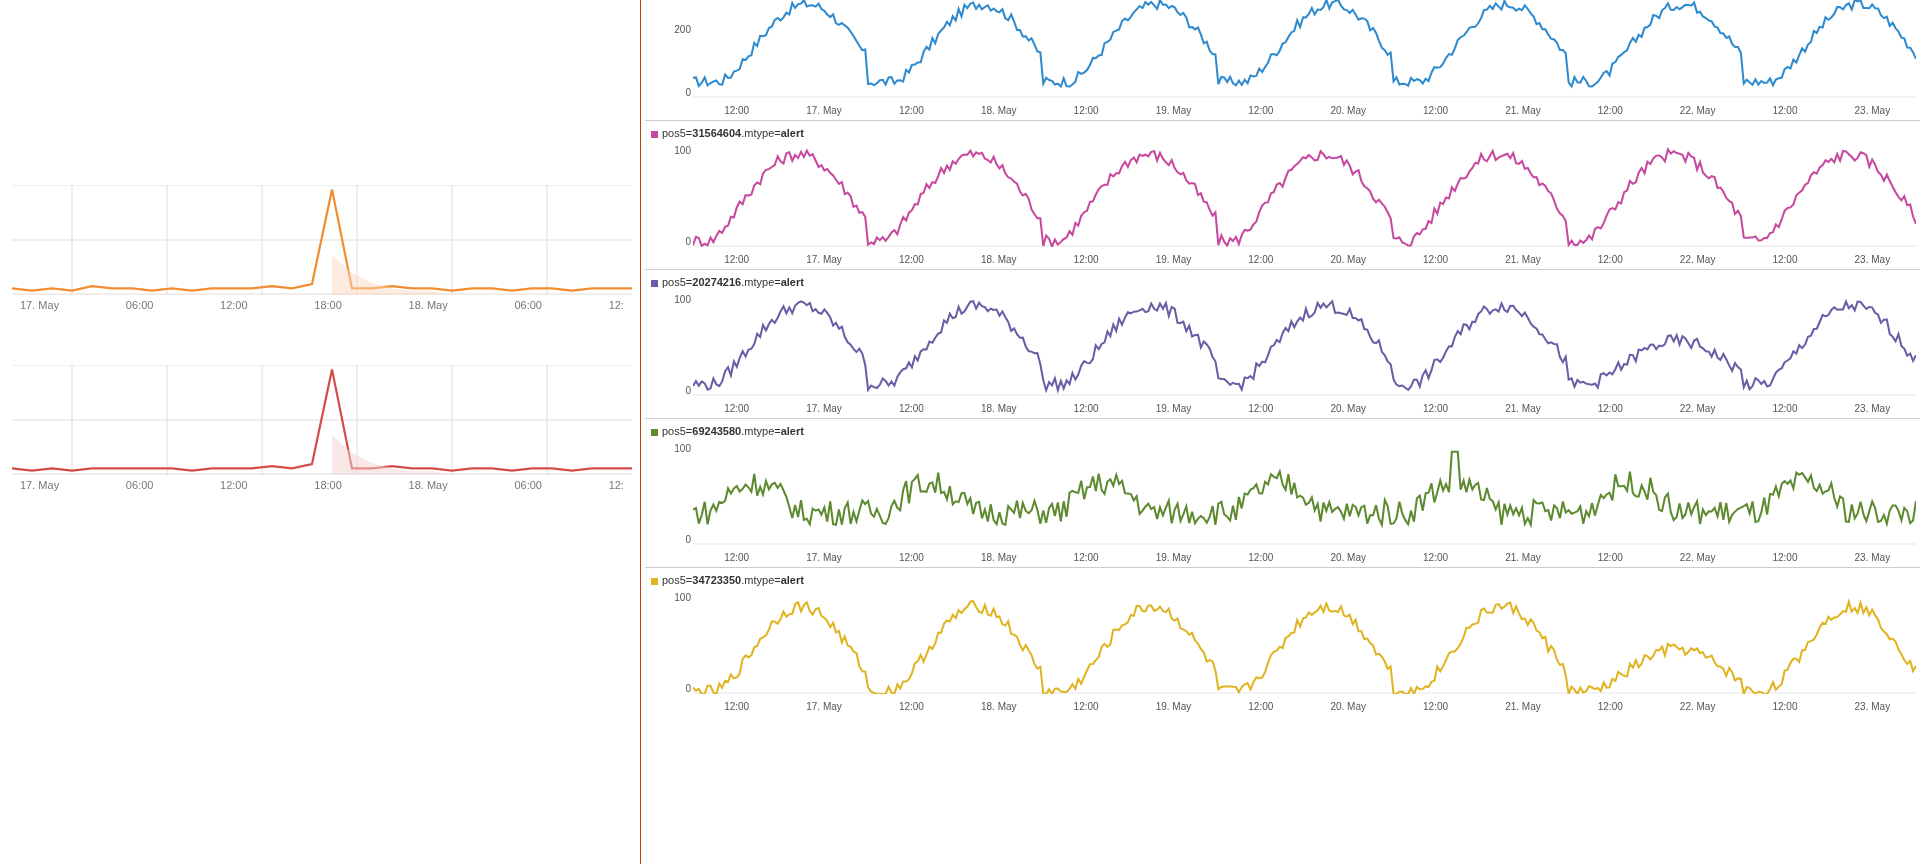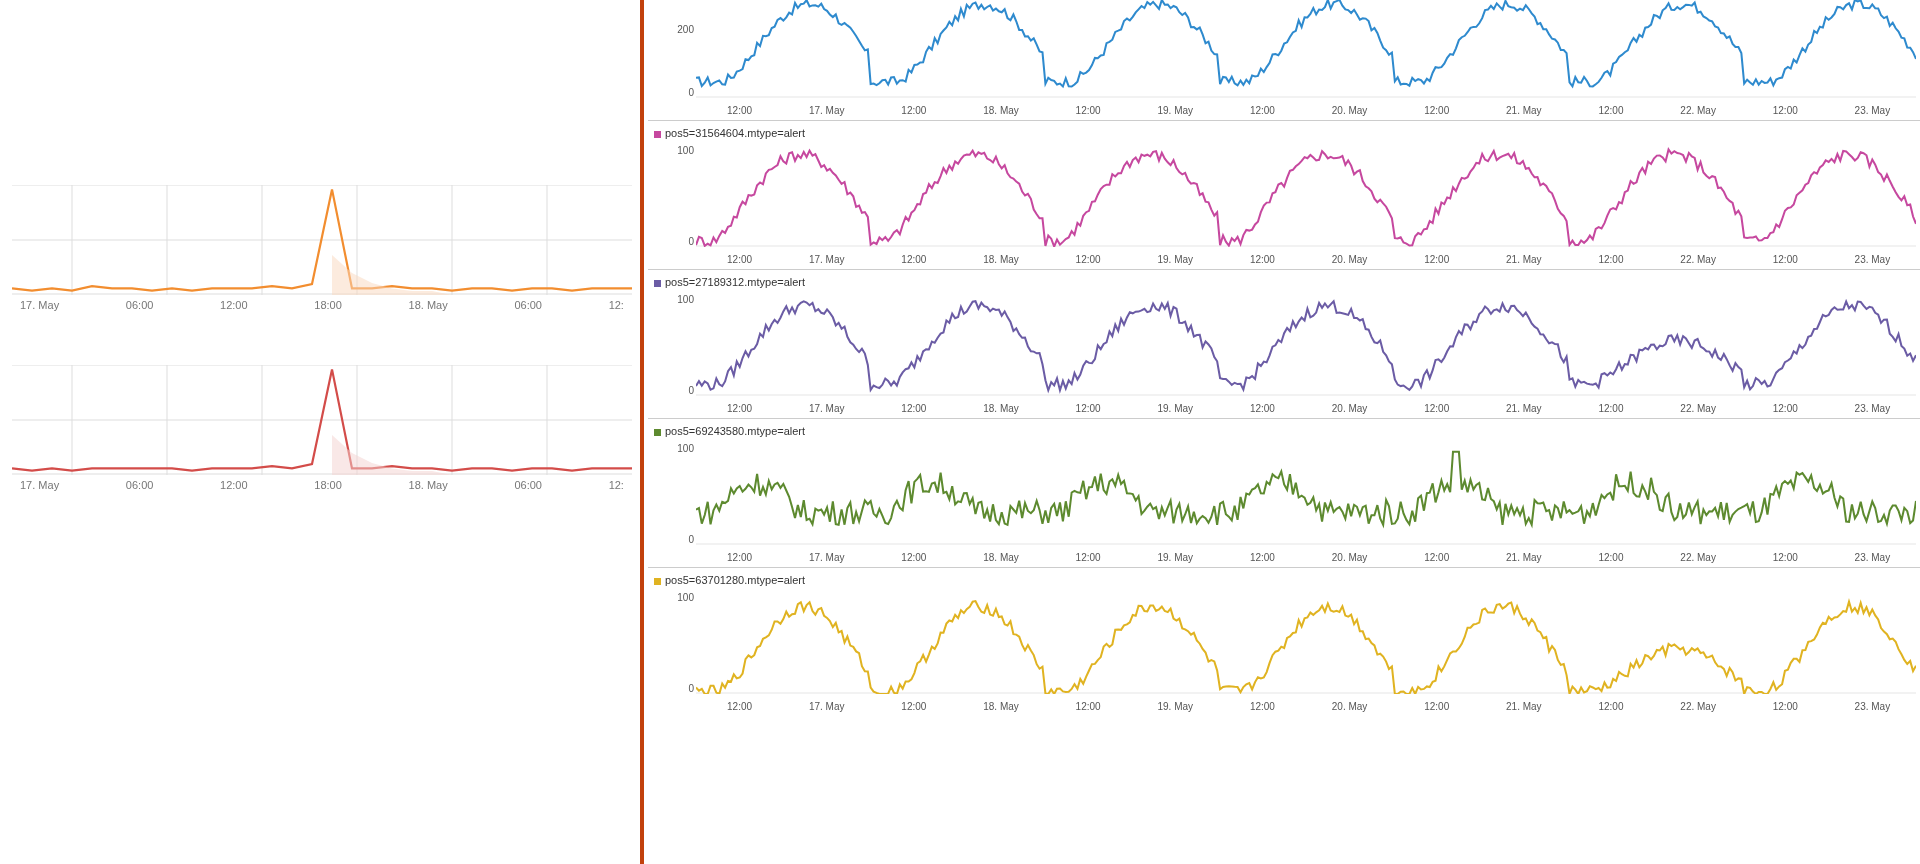--- a/index.html
+++ b/index.html
@@ -1,26 +1,26 @@
 <!DOCTYPE html>
 <html><head>
 <meta charset="utf-8">
 <style>
   html,body{margin:0;padding:0;background:#fff;font-family:-apple-system,Helvetica,Arial,sans-serif;font-size:11px;color:#333}
   .page{display:flex;width:1920px;height:864px;box-sizing:border-box}
   .left{width:640px;box-sizing:border-box;padding-top:185px}
-  .right{width:1280px;border-left:4px solid #c2410c;box-sizing:border-box;padding-left:4px;position:relative}
+  .right{width:1280px;border-left:1px solid #c2410c;box-sizing:border-box;padding-left:4px;position:relative}
   .mini{width:620px;height:110px;position:relative;margin-bottom:70px;margin-left:12px}
   .mini svg{position:absolute;left:0;top:0}
   .mini-axis{position:absolute;left:0;right:0;bottom:-16px;display:flex;justify-content:space-between;font-size:11px;color:#777;padding:0 8px}
   .rpanel{height:148px;position:relative;border-top:1px solid #ccc}
   .rpanel:first-child{border-top:none}
   .rlegend{position:absolute;left:6px;top:6px;font-size:11px;color:#333}
   .rlegend .sq{display:inline-block;width:7px;height:7px;margin-right:4px;vertical-align:middle}
-  .rlegend b{font-weight:400}
+  .rlegend b{font-weight:700}
   .rchart{position:absolute;left:48px;right:4px;top:24px;bottom:22px}
   .rchart svg{width:100%;height:100%}
   .ry{position:absolute;left:18px;top:24px;bottom:22px;width:28px;display:flex;flex-direction:column;justify-content:space-between;align-items:flex-end;font-size:10px;color:#555}
   .rx{position:absolute;left:48px;right:4px;bottom:4px;display:flex;font-size:10px;color:#555}
   .rx span{flex:1;text-align:center;white-space:nowrap}
   .grid line{stroke:#e5e5e5;stroke-width:1}
   .grid-left line{stroke:#ddd;stroke-width:1}
   .blank{height:130px}
   .first-short{height:120px}
 </style>
@@ -145,21 +145,21 @@
           <span>21. May</span>
           <span>12:00</span>
           <span>22. May</span>
           <span>12:00</span>
           <span>23. May</span>
         </div>
     </div>
 
     <div class="rpanel">
       <div class="rlegend">
-        <span class="sq" id="sq2" style="background: rgb(107, 92, 165);"></span><span>pos5=</span><b>27189312</b><span>.mtype=</span><b>alert</b>
+        <span class="sq" id="sq2" style="background: rgb(107, 92, 165);"></span><span>pos5=</span><b>20274216</b><span>.mtype=</span><b>alert</b>
       </div>
       <div class="ry">
           <span>100</span>
           <span>0</span>
         </div>
       <div class="rchart"><svg viewBox="0 0 1200 102" preserveAspectRatio="none">
             <g class="grid">
               <line x1="0" y1="101" x2="1200" y2="101"></line>
             </g>
             <path id="rpath2" stroke="#6b5ca5" stroke-width="2" fill="none" d="M0.0 92.0 L2.9 87.1 L5.7 91.6 L8.6 87.4 L11.5 89.3 L14.3 95.7 L17.2 94.4 L20.0 84.5 L22.9 90.3 L25.8 92.2 L28.6 87.4 L31.5 77.2 L34.4 73.1 L37.2 81.5 L40.1 67.4 L43.0 72.9 L45.8 64.0 L48.7 57.2 L51.6 62.5 L54.4 55.7 L57.3 54.7 L60.1 50.0 L63.0 39.7 L65.9 43.0 L68.7 31.0 L71.6 36.5 L74.5 30.0 L77.3 25.9 L80.2 28.9 L83.1 23.7 L85.9 17.4 L88.8 12.3 L91.6 19.2 L94.5 13.4 L97.4 19.3 L100.2 11.7 L103.1 8.8 L106.0 7.4 L108.8 8.5 L111.7 11.2 L114.6 9.0 L117.4 17.2 L120.3 15.1 L123.2 18.8 L126.0 19.8 L128.9 15.4 L131.7 18.9 L134.6 23.3 L137.5 31.4 L140.3 28.8 L143.2 34.7 L146.1 32.6 L148.9 42.8 L151.8 48.3 L154.7 50.7 L157.5 55.0 L160.4 58.1 L163.2 54.8 L166.1 59.6 L169.0 71.0 L171.8 95.9 L174.7 91.5 L177.6 93.1 L180.4 94.0 L183.3 90.8 L186.2 84.6 L189.0 86.9 L191.9 91.5 L194.7 87.4 L197.6 91.6 L200.5 83.0 L203.3 78.4 L206.2 75.2 L209.1 74.3 L211.9 68.5 L214.8 73.5 L217.7 62.2 L220.5 66.5 L223.4 57.4 L226.3 55.2 L229.1 55.5 L232.0 47.6 L234.8 48.8 L237.7 43.7 L240.6 39.6 L243.4 38.5 L246.3 26.5 L249.2 28.8 L252.0 19.7 L254.9 24.2 L257.8 23.0 L260.6 12.7 L263.5 19.6 L266.3 17.5 L269.2 12.6 L272.1 7.7 L274.9 7.2 L277.8 14.5 L280.7 8.7 L283.5 12.2 L286.4 13.2 L289.3 17.2 L292.1 14.6 L295.0 16.0 L297.9 15.5 L300.7 21.7 L303.6 17.4 L306.4 23.1 L309.3 27.9 L312.2 36.9 L315.0 34.4 L317.9 40.1 L320.8 43.8 L323.6 43.6 L326.5 52.5 L329.4 57.3 L332.2 57.6 L335.1 59.3 L337.9 59.0 L340.8 70.3 L343.7 86.3 L346.5 96.3 L349.4 88.1 L352.3 91.3 L355.1 84.3 L358.0 96.2 L360.9 86.9 L363.7 94.6 L366.6 86.4 L369.5 90.1 L372.3 79.1 L375.2 85.6 L378.0 80.5 L380.9 71.6 L383.8 67.2 L386.6 68.9 L389.5 69.2 L392.4 65.1 L395.2 51.3 L398.1 55.1 L401.0 49.9 L403.8 48.4 L406.7 37.5 L409.5 42.1 L412.4 30.5 L415.3 36.8 L418.1 24.7 L421.0 30.7 L423.9 23.5 L426.7 18.2 L429.6 19.3 L432.5 17.7 L435.3 17.6 L438.2 16.4 L441.1 14.8 L443.9 18.2 L446.8 17.2 L449.6 9.6 L452.5 14.8 L455.4 16.5 L458.2 9.6 L461.1 14.9 L464.0 9.0 L466.8 22.0 L469.7 13.0 L472.6 14.6 L475.4 28.8 L478.3 28.9 L481.1 27.7 L484.0 37.1 L486.9 31.7 L489.7 42.5 L492.6 41.0 L495.5 40.9 L498.3 53.5 L501.2 47.4 L504.1 50.5 L506.9 54.5 L509.8 63.0 L512.6 67.3 L515.5 84.2 L518.4 84.9 L521.2 85.0 L524.1 87.7 L527.0 90.9 L529.8 88.8 L532.7 90.1 L535.6 89.9 L538.4 95.6 L541.3 83.4 L544.2 84.1 L547.0 82.1 L549.9 84.9 L552.7 69.5 L555.6 72.0 L558.5 67.6 L561.3 68.4 L564.2 61.4 L567.1 52.7 L569.9 51.3 L572.8 46.0 L575.7 48.2 L578.5 39.2 L581.4 34.0 L584.2 37.2 L587.1 27.2 L590.0 33.2 L592.8 27.6 L595.7 23.5 L598.6 26.5 L601.4 14.6 L604.3 23.3 L607.2 21.7 L610.0 18.6 L612.9 9.0 L615.8 13.8 L618.6 9.5 L621.5 13.5 L624.3 10.3 L627.2 7.2 L630.1 18.9 L632.9 18.6 L635.8 19.2 L638.7 20.0 L641.5 20.9 L644.4 14.9 L647.3 24.0 L650.1 24.0 L653.0 26.5 L655.8 25.1 L658.7 35.1 L661.6 35.7 L664.4 42.9 L667.3 48.3 L670.2 49.2 L673.0 46.5 L675.9 57.8 L678.8 61.4 L681.6 67.4 L684.5 70.3 L687.4 85.4 L690.2 90.6 L693.1 92.1 L695.9 91.5 L698.8 93.7 L701.7 95.8 L704.5 92.4 L707.4 85.7 L710.3 85.7 L713.1 92.6 L716.0 81.1 L718.9 76.3 L721.7 84.2 L724.6 76.2 L727.4 66.1 L730.3 65.4 L733.2 67.9 L736.0 63.7 L738.9 57.3 L741.8 52.2 L744.6 52.4 L747.5 43.0 L750.4 37.1 L753.2 40.3 L756.1 30.4 L758.9 30.7 L761.8 35.2 L764.7 27.6 L767.5 28.2 L770.4 20.1 L773.3 17.4 L776.1 12.5 L779.0 15.1 L781.9 19.8 L784.7 16.3 L787.6 15.4 L790.5 17.6 L793.3 9.5 L796.2 16.0 L799.0 18.0 L801.9 12.0 L804.8 11.7 L807.6 16.0 L810.5 18.6 L813.4 22.1 L816.2 18.5 L819.1 23.8 L822.0 29.4 L824.8 32.7 L827.7 34.6 L830.5 40.3 L833.4 40.4 L836.3 45.3 L839.1 49.3 L842.0 48.3 L844.9 50.1 L847.7 50.3 L850.6 63.1 L853.5 68.2 L856.3 62.7 L859.2 85.6 L862.1 84.3 L864.9 92.7 L867.8 86.0 L870.6 88.7 L873.5 87.9 L876.4 89.6 L879.2 90.3 L882.1 90.7 L885.0 89.5 L887.8 93.5 L890.7 80.2 L893.6 79.2 L896.4 81.5 L899.3 78.5 L902.1 80.3 L905.0 75.2 L907.9 68.4 L910.7 75.8 L913.6 70.0 L916.5 70.5 L919.3 60.8 L922.2 61.1 L925.1 67.2 L927.9 55.6 L930.8 56.3 L933.7 53.9 L936.5 55.4 L939.4 50.7 L942.2 50.5 L945.1 55.3 L948.0 51.7 L950.8 52.2 L953.7 50.1 L956.6 41.9 L959.4 41.4 L962.3 47.4 L965.2 41.2 L968.0 50.5 L970.9 42.1 L973.7 44.5 L976.6 49.3 L979.5 53.9 L982.3 46.5 L985.2 45.0 L988.1 52.5 L990.9 54.3 L993.8 57.3 L996.7 57.6 L999.5 62.7 L1002.4 55.8 L1005.3 63.6 L1008.1 66.0 L1011.0 60.0 L1013.8 65.2 L1016.7 71.4 L1019.6 76.8 L1022.4 69.2 L1025.3 73.1 L1028.2 75.6 L1031.0 93.2 L1033.9 86.8 L1036.8 95.2 L1039.6 92.1 L1042.5 84.1 L1045.3 86.1 L1048.2 90.0 L1051.1 87.0 L1053.9 92.5 L1056.8 91.4 L1059.7 84.9 L1062.5 78.7 L1065.4 75.8 L1068.3 74.2 L1071.1 68.2 L1074.0 66.5 L1076.8 64.3 L1079.7 57.3 L1082.6 59.6 L1085.4 51.2 L1088.3 54.1 L1091.2 50.6 L1094.0 42.8 L1096.9 41.7 L1099.8 35.0 L1102.6 34.7 L1105.5 28.0 L1108.4 20.9 L1111.2 22.3 L1114.1 21.0 L1116.9 15.9 L1119.8 13.3 L1122.7 15.8 L1125.5 15.4 L1128.4 15.5 L1131.3 7.6 L1134.1 14.3 L1137.0 11.2 L1139.9 16.3 L1142.7 7.5 L1145.6 7.9 L1148.4 11.7 L1151.3 15.0 L1154.2 12.9 L1157.0 13.6 L1159.9 18.7 L1162.8 20.7 L1165.6 28.9 L1168.5 25.7 L1171.4 25.6 L1174.2 39.7 L1177.1 42.9 L1180.0 47.3 L1182.8 40.0 L1185.7 52.0 L1188.5 54.6 L1191.4 61.7 L1194.3 59.5 L1197.1 66.9 L1200.0 61.3 "></path>
@@ -209,21 +209,21 @@
           <span>21. May</span>
           <span>12:00</span>
           <span>22. May</span>
           <span>12:00</span>
           <span>23. May</span>
         </div>
     </div>
 
     <div class="rpanel">
       <div class="rlegend">
-        <span class="sq" id="sq4" style="background: rgb(224, 179, 33);"></span><span>pos5=</span><b>63701280</b><span>.mtype=</span><b>alert</b>
+        <span class="sq" id="sq4" style="background: rgb(224, 179, 33);"></span><span>pos5=</span><b>34723350</b><span>.mtype=</span><b>alert</b>
       </div>
       <div class="ry">
           <span>100</span>
           <span>0</span>
         </div>
       <div class="rchart"><svg viewBox="0 0 1200 102" preserveAspectRatio="none">
             <g class="grid">
               <line x1="0" y1="101" x2="1200" y2="101"></line>
             </g>
             <path id="rpath4" stroke="#e0b321" stroke-width="2" fill="none" d="M0.0 95.5 L2.9 98.6 L5.7 96.9 L8.6 102.0 L11.5 102.0 L14.3 93.7 L17.2 93.8 L20.0 100.6 L22.9 102.0 L25.8 91.6 L28.6 95.7 L31.5 88.9 L34.4 89.7 L37.2 82.4 L40.1 86.3 L43.0 85.5 L45.8 81.5 L48.7 67.1 L51.6 63.4 L54.4 65.4 L57.3 63.2 L60.1 55.3 L63.0 54.0 L65.9 46.8 L68.7 45.3 L71.6 43.4 L74.5 37.7 L77.3 29.4 L80.2 29.4 L83.1 31.8 L85.9 27.1 L88.8 19.7 L91.6 24.7 L94.5 22.3 L97.4 21.8 L100.2 12.1 L103.1 10.3 L106.0 19.2 L108.8 13.1 L111.7 10.3 L114.6 19.0 L117.4 22.7 L120.3 17.2 L123.2 16.1 L126.0 23.9 L128.9 25.9 L131.7 29.0 L134.6 35.1 L137.5 30.9 L140.3 40.4 L143.2 39.0 L146.1 50.5 L148.9 44.5 L151.8 53.6 L154.7 54.9 L157.5 59.4 L160.4 61.1 L163.2 74.2 L166.1 79.2 L169.0 79.4 L171.8 95.6 L174.7 99.6 L177.6 100.9 L180.4 102.0 L183.3 102.0 L186.2 102.0 L189.0 101.7 L191.9 94.7 L194.7 100.7 L197.6 102.0 L200.5 92.4 L203.3 96.6 L206.2 89.4 L209.1 89.5 L211.9 87.3 L214.8 81.1 L217.7 71.3 L220.5 69.3 L223.4 62.9 L226.3 69.7 L229.1 62.6 L232.0 54.7 L234.8 56.9 L237.7 51.4 L240.6 40.6 L243.4 40.8 L246.3 31.6 L249.2 28.5 L252.0 29.4 L254.9 22.9 L257.8 26.1 L260.6 18.2 L263.5 21.0 L266.3 17.2 L269.2 14.9 L272.1 9.7 L274.9 9.1 L277.8 14.9 L280.7 19.7 L283.5 20.9 L286.4 13.2 L289.3 22.6 L292.1 23.7 L295.0 16.8 L297.9 25.0 L300.7 24.4 L303.6 32.3 L306.4 33.5 L309.3 29.3 L312.2 42.2 L315.0 42.6 L317.9 44.7 L320.8 52.9 L323.6 58.4 L326.5 53.1 L329.4 58.4 L332.2 63.1 L335.1 72.2 L337.9 76.7 L340.8 74.7 L343.7 101.5 L346.5 102.0 L349.4 97.4 L352.3 102.0 L355.1 96.8 L358.0 96.6 L360.9 99.4 L363.7 99.9 L366.6 99.7 L369.5 96.9 L372.3 92.1 L375.2 96.8 L378.0 86.9 L380.9 91.8 L383.8 84.7 L386.6 78.5 L389.5 72.2 L392.4 71.9 L395.2 68.1 L398.1 65.1 L401.0 54.5 L403.8 51.8 L406.7 54.9 L409.5 52.4 L412.4 37.7 L415.3 37.4 L418.1 37.8 L421.0 33.4 L423.9 32.4 L426.7 30.3 L429.6 23.0 L432.5 23.8 L435.3 13.8 L438.2 13.9 L441.1 19.1 L443.9 19.5 L446.8 13.6 L449.6 13.6 L452.5 18.9 L455.4 17.4 L458.2 14.5 L461.1 19.0 L464.0 20.1 L466.8 16.7 L469.7 26.6 L472.6 28.6 L475.4 26.7 L478.3 36.4 L481.1 37.3 L484.0 39.2 L486.9 42.6 L489.7 40.8 L492.6 48.4 L495.5 51.7 L498.3 57.0 L501.2 60.5 L504.1 69.5 L506.9 68.1 L509.8 69.4 L512.6 78.4 L515.5 97.2 L518.4 94.9 L521.2 94.4 L524.1 94.2 L527.0 94.5 L529.8 94.8 L532.7 94.9 L535.6 100.2 L538.4 95.1 L541.3 92.3 L544.2 91.0 L547.0 97.4 L549.9 90.1 L552.7 85.3 L555.6 86.5 L558.5 85.5 L561.3 80.1 L564.2 70.9 L567.1 63.2 L569.9 59.7 L572.8 58.7 L575.7 54.7 L578.5 56.0 L581.4 45.9 L584.2 44.4 L587.1 41.0 L590.0 40.5 L592.8 28.1 L595.7 34.6 L598.6 26.3 L601.4 25.5 L604.3 20.6 L607.2 22.9 L610.0 20.3 L612.9 18.4 L615.8 13.9 L618.6 19.9 L621.5 11.5 L624.3 18.5 L627.2 19.6 L630.1 18.9 L632.9 19.9 L635.8 14.3 L638.7 23.6 L641.5 24.7 L644.4 22.6 L647.3 32.2 L650.1 27.7 L653.0 39.2 L655.8 39.3 L658.7 47.1 L661.6 46.5 L664.4 51.1 L667.3 53.4 L670.2 62.6 L673.0 61.7 L675.9 64.5 L678.8 69.6 L681.6 77.1 L684.5 74.5 L687.4 102.0 L690.2 102.0 L693.1 99.7 L695.9 99.5 L698.8 102.0 L701.7 102.0 L704.5 96.1 L707.4 102.0 L710.3 94.9 L713.1 97.4 L716.0 96.9 L718.9 94.4 L721.7 95.0 L724.6 89.8 L727.4 88.8 L730.3 74.5 L733.2 79.2 L736.0 74.4 L738.9 67.9 L741.8 61.4 L744.6 59.4 L747.5 59.4 L750.4 56.2 L753.2 51.8 L756.1 45.0 L758.9 35.8 L761.8 35.7 L764.7 32.5 L767.5 31.9 L770.4 30.6 L773.3 17.9 L776.1 16.5 L779.0 20.5 L781.9 20.6 L784.7 20.8 L787.6 12.8 L790.5 12.1 L793.3 16.5 L796.2 14.6 L799.0 11.7 L801.9 10.5 L804.8 21.1 L807.6 14.2 L810.5 21.7 L813.4 27.2 L816.2 26.4 L819.1 32.9 L822.0 27.4 L824.8 31.0 L827.7 38.5 L830.5 40.1 L833.4 46.1 L836.3 44.9 L839.1 59.5 L842.0 54.1 L844.9 58.0 L847.7 67.9 L850.6 72.9 L853.5 72.0 L856.3 83.1 L859.2 101.8 L862.1 94.6 L864.9 97.6 L867.8 102.0 L870.6 95.4 L873.5 100.4 L876.4 99.1 L879.2 94.2 L882.1 95.5 L885.0 97.2 L887.8 96.0 L890.7 99.1 L893.6 90.5 L896.4 95.6 L899.3 95.4 L902.1 86.9 L905.0 89.0 L907.9 80.0 L910.7 82.2 L913.6 83.8 L916.5 84.4 L919.3 71.8 L922.2 75.5 L925.1 68.3 L927.9 75.3 L930.8 71.5 L933.7 63.1 L936.5 64.2 L939.4 67.4 L942.2 64.0 L945.1 57.9 L948.0 58.5 L950.8 54.7 L953.7 63.4 L956.6 52.0 L959.4 54.1 L962.3 52.4 L965.2 55.1 L968.0 57.5 L970.9 55.6 L973.7 62.8 L976.6 60.0 L979.5 56.2 L982.3 58.4 L985.2 56.5 L988.1 61.0 L990.9 60.3 L993.8 65.6 L996.7 64.9 L999.5 63.5 L1002.4 70.3 L1005.3 74.3 L1008.1 74.5 L1011.0 76.9 L1013.8 84.0 L1016.7 76.0 L1019.6 80.2 L1022.4 88.5 L1025.3 86.4 L1028.2 86.7 L1031.0 102.0 L1033.9 95.2 L1036.8 95.9 L1039.6 99.5 L1042.5 102.0 L1045.3 99.9 L1048.2 99.9 L1051.1 102.0 L1053.9 102.0 L1056.8 97.0 L1059.7 90.3 L1062.5 97.8 L1065.4 94.4 L1068.3 92.2 L1071.1 78.7 L1074.0 77.7 L1076.8 70.8 L1079.7 66.8 L1082.6 66.8 L1085.4 69.9 L1088.3 58.2 L1091.2 58.1 L1094.0 49.9 L1096.9 49.1 L1099.8 47.4 L1102.6 42.6 L1105.5 35.4 L1108.4 30.8 L1111.2 31.9 L1114.1 24.8 L1116.9 27.9 L1119.8 25.5 L1122.7 25.0 L1125.5 22.4 L1128.4 19.0 L1131.3 19.7 L1134.1 9.7 L1137.0 19.7 L1139.9 16.0 L1142.7 21.0 L1145.6 10.9 L1148.4 21.0 L1151.3 15.3 L1154.2 23.2 L1157.0 17.6 L1159.9 23.4 L1162.8 27.5 L1165.6 36.1 L1168.5 39.6 L1171.4 42.2 L1174.2 47.3 L1177.1 46.6 L1180.0 49.7 L1182.8 57.2 L1185.7 62.3 L1188.5 67.9 L1191.4 72.0 L1194.3 69.0 L1197.1 79.1 L1200.0 73.7 "></path>

